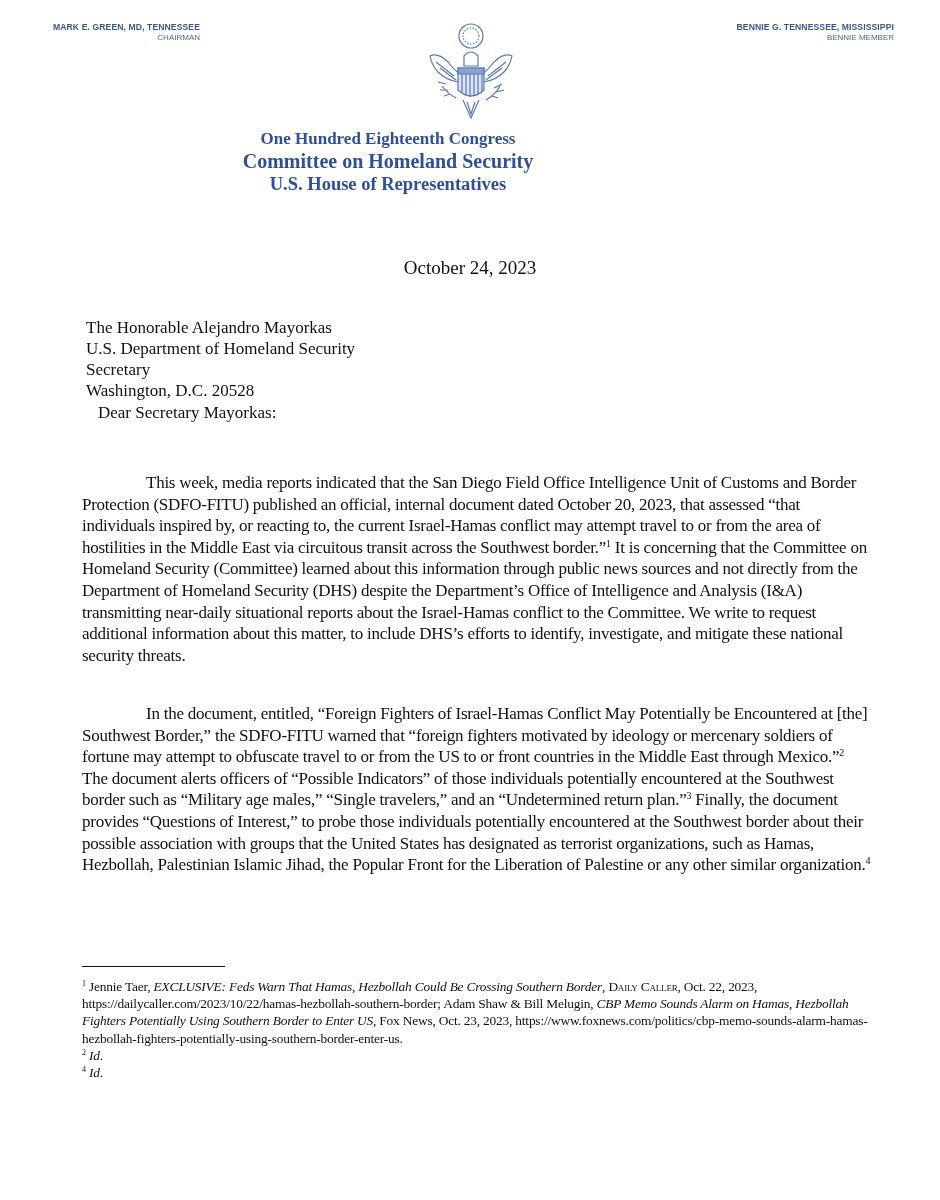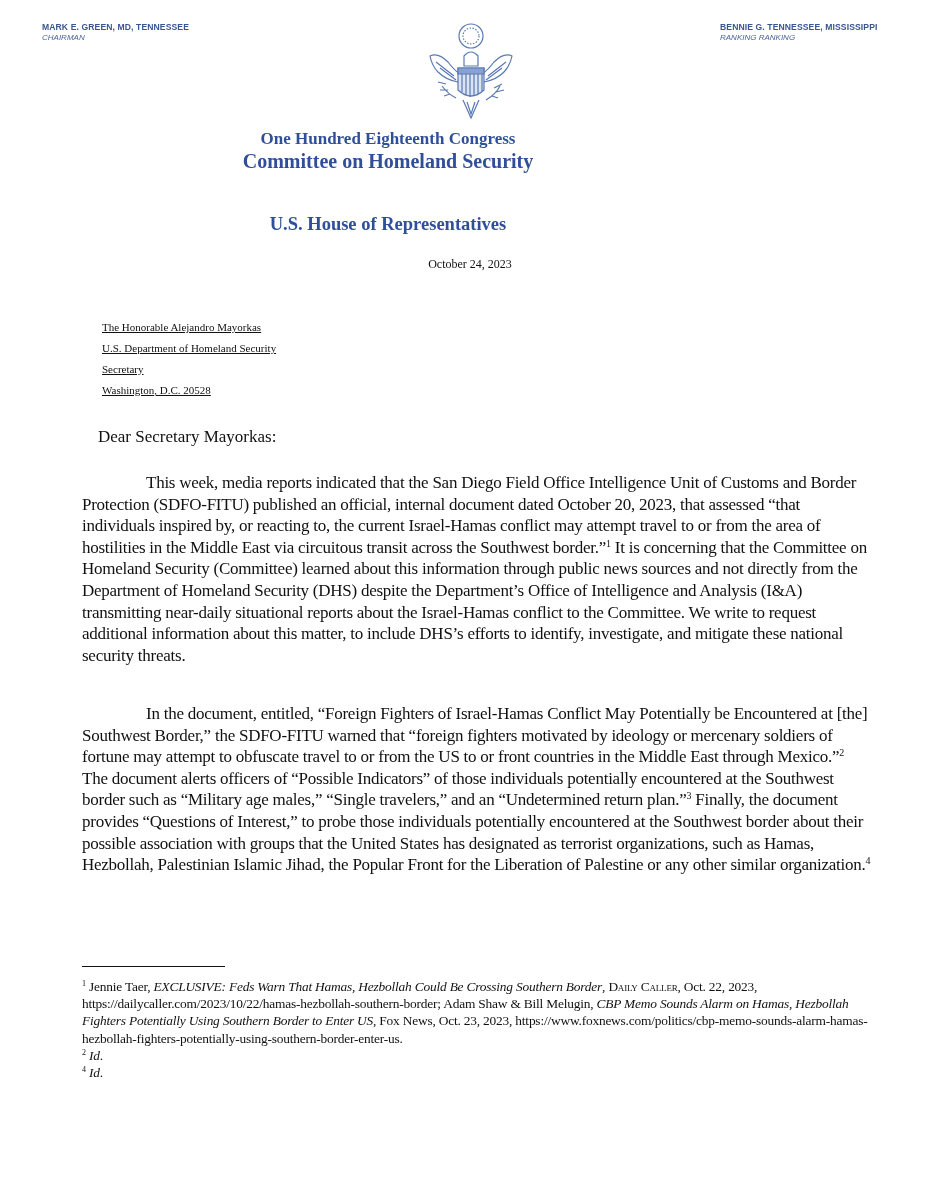--- a/index.html
+++ b/index.html
@@ -1,38 +1,38 @@
 <!DOCTYPE html>
 <html><head>
 <meta charset="utf-8">
 <style>
   * { box-sizing: border-box; margin: 0; padding: 0; }
   html, body { width: 940px; height: 1200px; background: #ffffff; overflow: hidden; }
   body { position: relative; font-family: "Liberation Serif", "DejaVu Serif", serif; color: #111; }
 
-  .member { position: absolute; top: 22px; text-align: left; font-family: "Liberation Sans", "DejaVu Sans", sans-serif; }
+  .member { position: absolute; top: 22px; text-align: right; font-family: "Liberation Sans", "DejaVu Sans", sans-serif; }
   .member .name { font-size: 8.6px; font-weight: bold; color: #3a5590; letter-spacing: 0.1px; }
-  .member .role { font-size: 8px; font-style: italic; color: #4d6596; margin-top: 1px; }
+  .member .role { font-size: 8px; color: #4d6596; margin-top: 1px; }
   .member.left { left: 42px; width: 158px; }
   .member.right { left: 720px; width: 174px; }
 
   .seal { position: absolute; left: 418px; top: 22px; width: 106px; height: 102px; }
 
   .masthead { position: absolute; left: 0; width: 776px; text-align: center; top: 128px;
     font-family: "Liberation Serif", "DejaVu Serif", serif; color: #2f4f9a; font-weight: bold; }
   .masthead .l1 { font-size: 17px; line-height: 22px; }
   .masthead .l2 { font-size: 20px; line-height: 23px; }
-  .masthead .l3 { font-size: 18.5px; line-height: 23px; margin-top: 40px; }
+  .masthead .l3 { font-size: 18.5px; line-height: 23px; }
   .masthead .l4 { font-size: 17.5px; line-height: 23px; }
 
-  .date { position: absolute; top: 257px; left: 0; width: 940px; text-align: center; font-size: 12px; }
+  .date { position: absolute; top: 257px; left: 0; width: 940px; text-align: center; font-size: 19px; }
 
-  .address { position: absolute; left: 102px; top: 317px; font-size: 11px; line-height: 21px; text-decoration: underline; }
+  .address { position: absolute; left: 86px; top: 317px; font-size: 17px; line-height: 21px; }
 
-  .salutation { position: absolute; left: 98px; top: 427px; font-size: 17px; }
+  .salutation { position: absolute; left: 98px; top: 403px; font-size: 17px; }
 
   .para { position: absolute; left: 82px; width: 790px; font-size: 17px; line-height: 21.6px; letter-spacing: -0.25px; text-indent: 64px; }
   .para.p1 { top: 472px; }
   .para.p2 { top: 703px; }
   sup { font-size: 10px; line-height: 0; vertical-align: 6px; }
 
   .fn-rule { position: absolute; left: 82px; top: 966px; width: 143px; height: 1px; background: #111; }
 
   .footnotes { position: absolute; left: 82px; top: 978px; width: 800px; font-size: 13.4px; line-height: 17.2px; letter-spacing: -0.2px; }
   .footnotes sup { font-size: 8px; vertical-align: 5px; }
@@ -60,21 +60,21 @@
     <path d="M40 46 L66 46 L66 52 L40 52 Z" fill="#8aa2cf"></path>
     <path d="M45 78 L53 96 L61 78"></path>
     <path d="M49 80 L53 92 L57 80"></path>
     <path d="M24 64 Q30 72 38 76 M20 60 L28 62 M22 68 L30 68 M26 74 L32 72"></path>
     <path d="M82 64 Q78 72 68 78 M84 62 L76 66 M86 68 L78 70 M80 76 L74 74"></path>
   </g>
 </svg>
 
 <div class="member right">
   <div class="name">BENNIE G. TENNESSEE, MISSISSIPPI</div>
-  <div class="role">RANKING RANKING</div>
+  <div class="role">BENNIE MEMBER</div>
 </div>
 
 <div class="masthead">
   <div class="l1">One Hundred Eighteenth Congress</div>
   <div class="l2">Committee on Homeland Security</div>
   <div class="l3">U.S. House of Representatives</div>
 </div>
 
 <div class="date">October 24, 2023</div>
 

